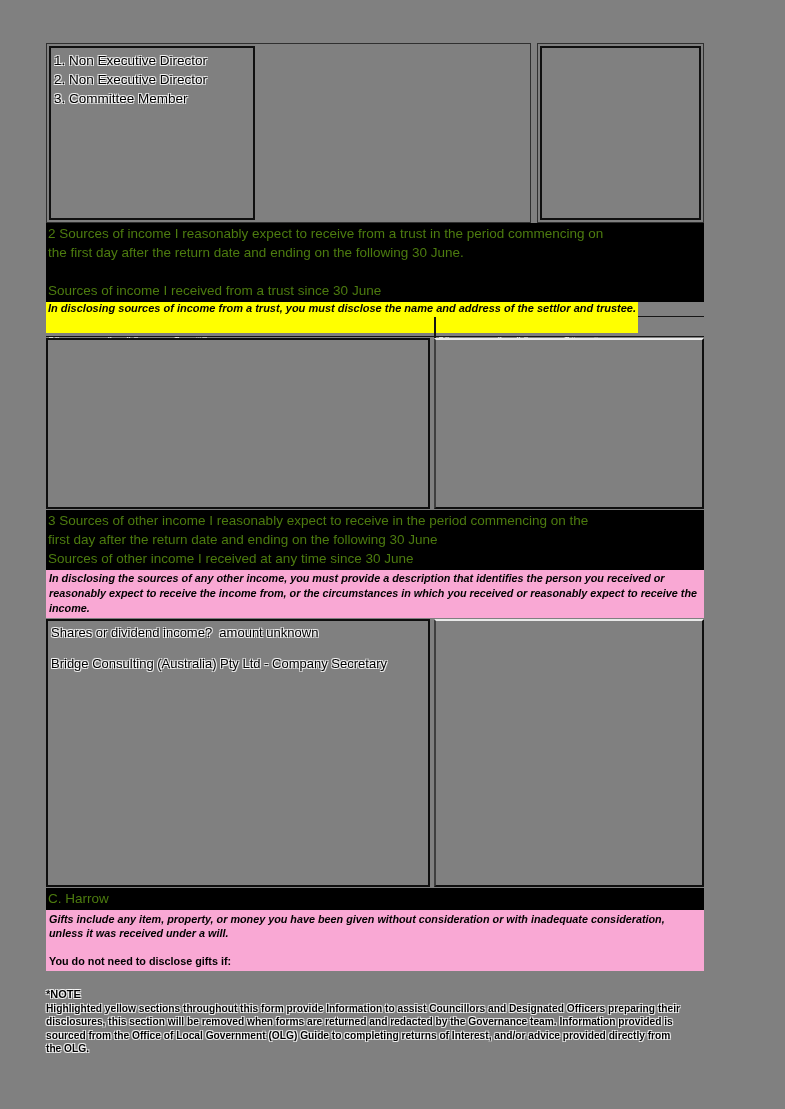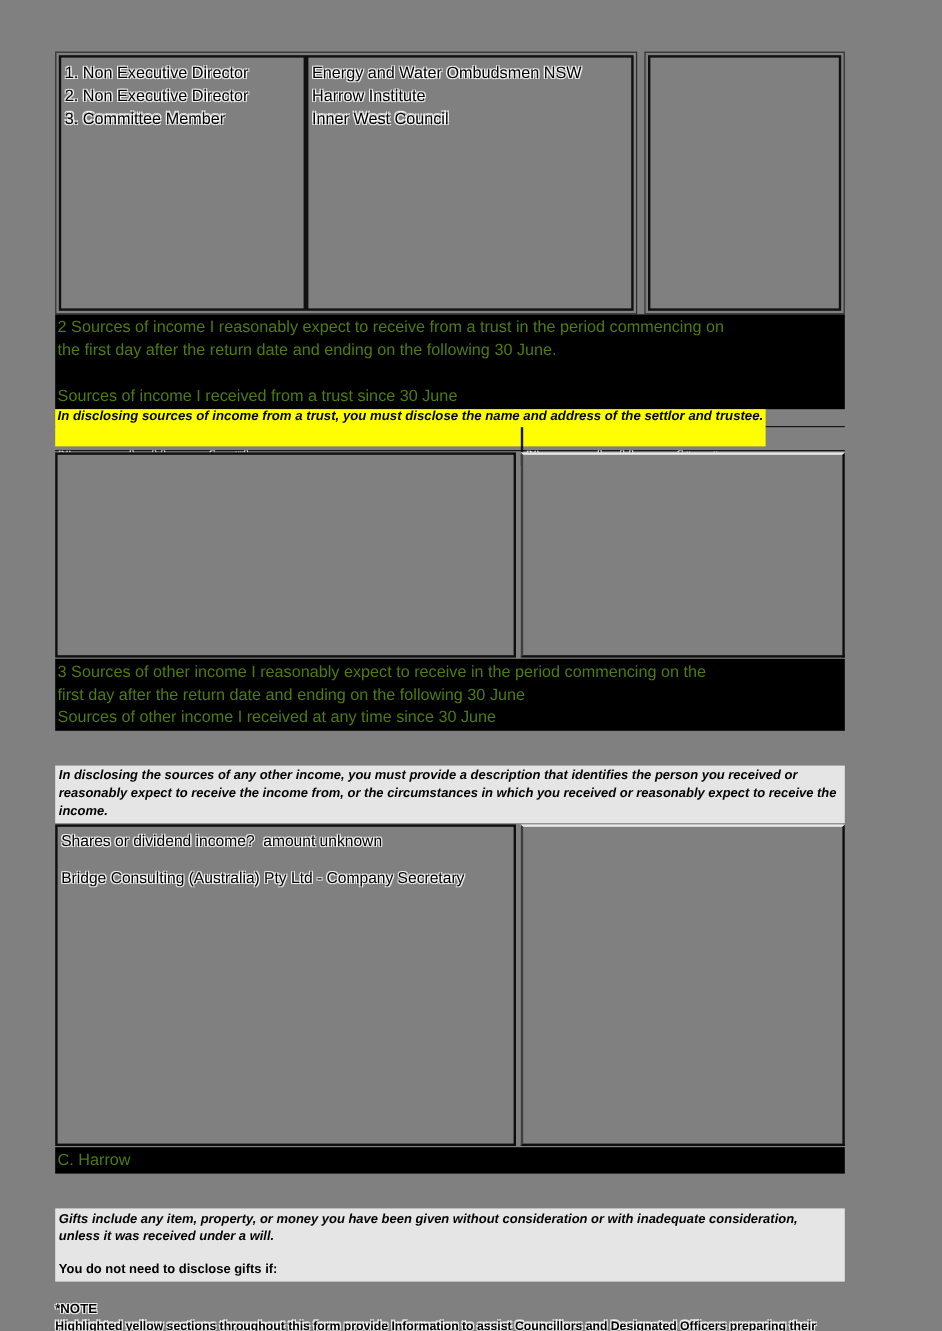--- a/index.html
+++ b/index.html
@@ -16,21 +16,21 @@
   
   .halo {
     text-shadow:
       1px 1px 0 rgba(255,255,255,.78),
      -1px -1px 0 rgba(255,255,255,.78),
       1px -1px 0 rgba(255,255,255,.78),
      -1px 1px 0 rgba(255,255,255,.78);
   }
 
   
-  .toptable { display:flex; height:219px; box-sizing:border-box; }
+  .toptable { display:flex; height:180px; box-sizing:border-box; }
   .dblbox { border:1px solid #2f2f2f; padding:2px; box-sizing:border-box; }
   .pair { width:485px; display:flex; }
   .single { width:167px; margin-left:6px; }
   .cell {
     border:2px solid #101010; box-sizing:border-box;
     font-size:13.5px; line-height:19px; padding:3px 2px 3px 3px;
   }
   .poscell { width:206px; }
   .orgcell { flex:1; }
   .single .cell { width:100%; height:100%; }
@@ -67,24 +67,24 @@
   .fbox.leftbox  { width:384px; flex:0 0 384px; }
   .fbox.rightbox { flex:1; border-top-color:#e9e9e9; border-left-color:#3f3f3f; }
 
   .sharebox {
     font-size:13px; line-height:15.5px;
     padding:4px 0 0 3px; white-space:pre; overflow:visible;
   }
 
   
   .yblock {
-    background:#e5e5e5; color:#000;
+    background:#f9a8d4; color:#000;
     font-style:italic; font-weight:bold;
     font-size:10.8px; line-height:15px;
-    padding:1px 3px 2px 3px; box-sizing:border-box;margin-top:29px;
+    padding:1px 3px 2px 3px; box-sizing:border-box;
   }
   .gifts { font-style:normal; font-size:10.8px; line-height:14px; padding:2px 3px 3px 3px; }
   .gifts .gi { font-style:italic; }
   .gifts .gr { font-style:normal; margin-top:14px; }
 
   
   .note { margin-top:17px; width:712px; }
   .notelabel { font-weight:bold; font-size:11px; line-height:13.5px; }
   .notetext  { font-weight:bold; font-size:10.2px; line-height:13.5px; white-space:pre; }
 </style>
@@ -92,25 +92,20 @@
 <body>
 
 <div class="content">
 
   <div class="toptable">
     <div class="dblbox pair">
       <div class="cell poscell halo">
         <div>1. Non Executive Director</div>
         <div>2. Non Executive Director</div>
         <div>3. Committee Member</div>
-      </div>
-      <div class="cell orgcell halo">
-        <div>Energy and Water Ombudsmen NSW</div>
-        <div>Harrow Institute</div>
-        <div>Inner West Council</div>
       </div>
     </div>
     <div class="dblbox single">
       <div class="cell halo"></div>
     </div>
   </div>
 
   <div class="bar">2 Sources of income I reasonably expect to receive from a trust in the period commencing on
 the first day after the return date and ending on the following 30 June.
 

